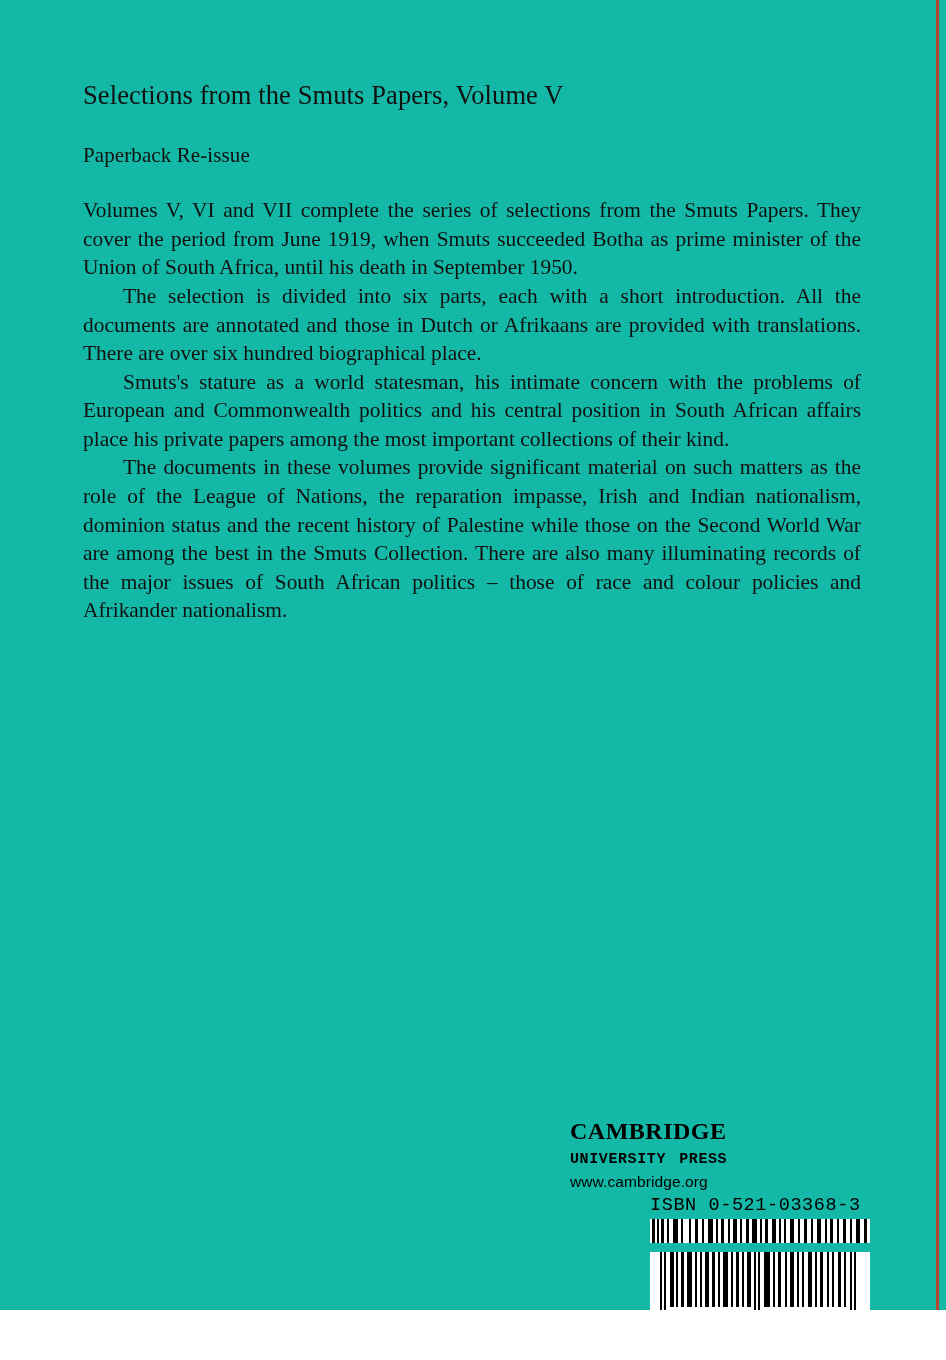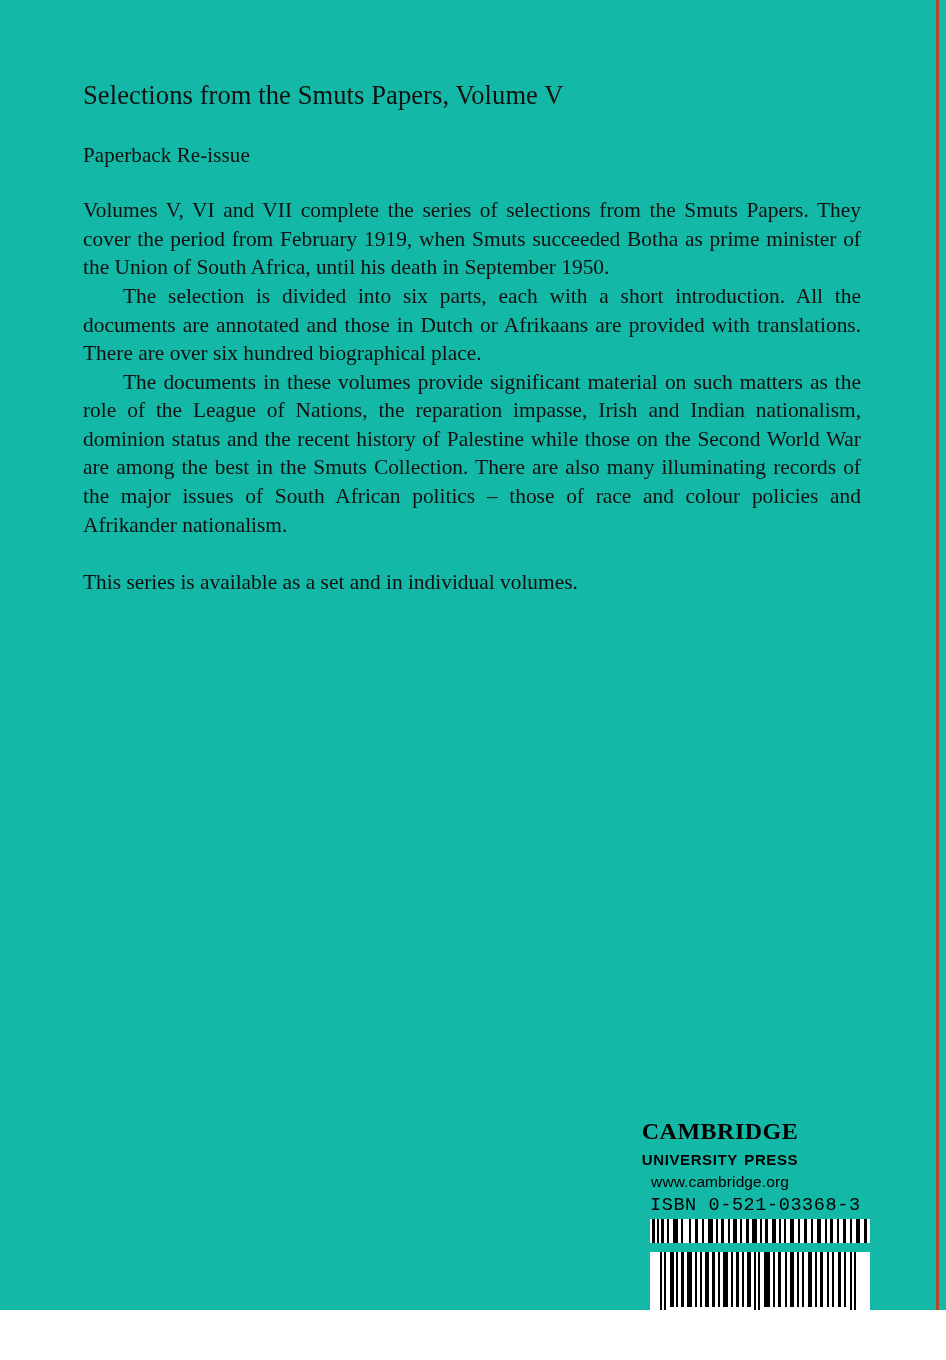--- a/index.html
+++ b/index.html
@@ -73,35 +73,34 @@
     margin-top: 28.6px;
     text-indent: 0;
   }
 
   
   .publisher {
     position: absolute;
     right: 76px;
     top: 1110px;
     width: 300px;
-    text-align: center;
   }
   .cup-name {
     font-family: "Liberation Serif", "DejaVu Serif", serif;
     font-weight: bold;
     font-size: 34px;
     line-height: 36px;
     letter-spacing: 0.5px;
     font-variant: small-caps;
     text-transform: lowercase;
     color: #000000;
     white-space: nowrap;
   }
   .cup-sub {
-    font-family: Liberation Sans, sans-serif;
+    font-family: Liberation Mono, monospace;
     font-weight: bold;
     font-size: 21px;
     line-height: 24px;
     letter-spacing: 0.6px;
     font-variant: small-caps;
     text-transform: lowercase;
     color: #000000;
     white-space: nowrap;
   }
   .cup-url {
@@ -176,24 +175,24 @@
 
   <div class="spine-rule" style="background: rgb(181, 70, 47);"></div>
 
   <div class="content">
 
     <h1 class="book-title">Selections from the Smuts Papers, Volume V</h1>
 
     <h2 class="book-subtitle">Paperback Re-issue</h2>
 
     <div class="blurb">
-      <p>Volumes V, VI and VII complete the series of selections from the Smuts Papers. They cover the period from February 1919, when Smuts succeeded Botha as prime minister of the Union of South Africa, until his death in September 1950.</p>
+      <p>Volumes V, VI and VII complete the series of selections from the Smuts Papers. They cover the period from June 1919, when Smuts succeeded Botha as prime minister of the Union of South Africa, until his death in September 1950.</p>
       <p class="indent">The selection is divided into six parts, each with a short introduction. All the documents are annotated and those in Dutch or Afrikaans are provided with translations. There are over six hundred biographical place.</p>
+      <p class="indent">Smuts's stature as a world statesman, his intimate concern with the problems of European and Commonwealth politics and his central position in South African affairs place his private papers among the most important collections of their kind.</p>
       <p class="indent">The documents in these volumes provide significant material on such matters as the role of the League of Nations, the reparation impasse, Irish and Indian nationalism, dominion status and the recent history of Palestine while those on the Second World War are among the best in the Smuts Collection. There are also many illuminating records of the major issues of South African politics – those of race and colour policies and Afrikander nationalism.</p>
-      <p class="gap">This series is available as a set and in individual volumes.</p>
     </div>
 
   </div>
 
   <div class="publisher">
     <div class="cup-name">Cambridge</div>
     <div class="cup-sub">University Press</div>
     <div class="cup-url">www.cambridge.org</div>
   </div>
 

